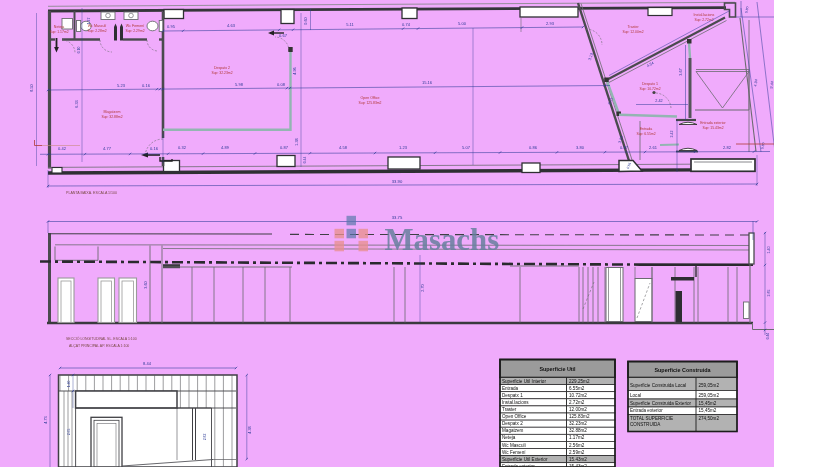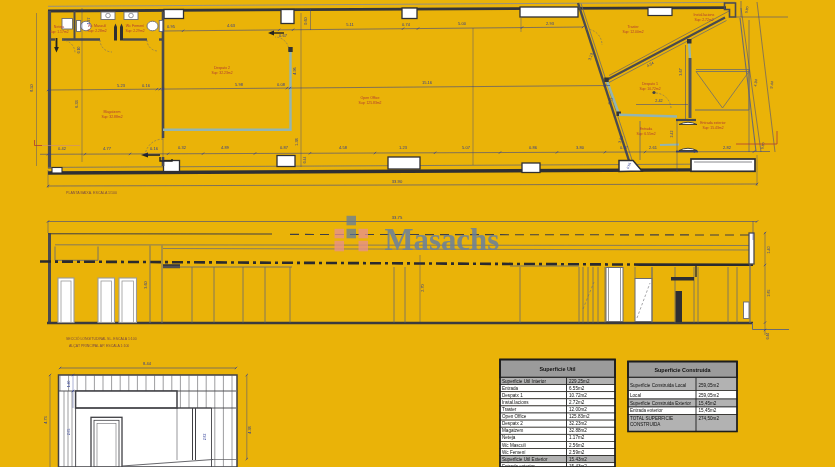--- a/index.html
+++ b/index.html
@@ -1,15 +1,15 @@
 <!DOCTYPE html>
 <html><head><meta charset="utf-8">
 <style>
 html,body{margin:0;padding:0;background:#fff;}
-#sheet{position:relative;width:835px;height:467px;background:#eab308;overflow:hidden;}
+#sheet{position:relative;width:774px;height:467px;background:#f0abfc;overflow:hidden;}
 </style></head>
 <body>
 <div id="sheet">
 <svg width="835" height="467" viewBox="0 0 835 467">
 
 <g id="plan">
 
 <line x1="48" y1="6.3" x2="735" y2="2.3" stroke="#8a8a8e" stroke-width="0.9" stroke-linecap="butt"></line>
 <line x1="48" y1="11" x2="726" y2="7.6" stroke="#35353a" stroke-width="2.8" stroke-linecap="butt"></line>
 

